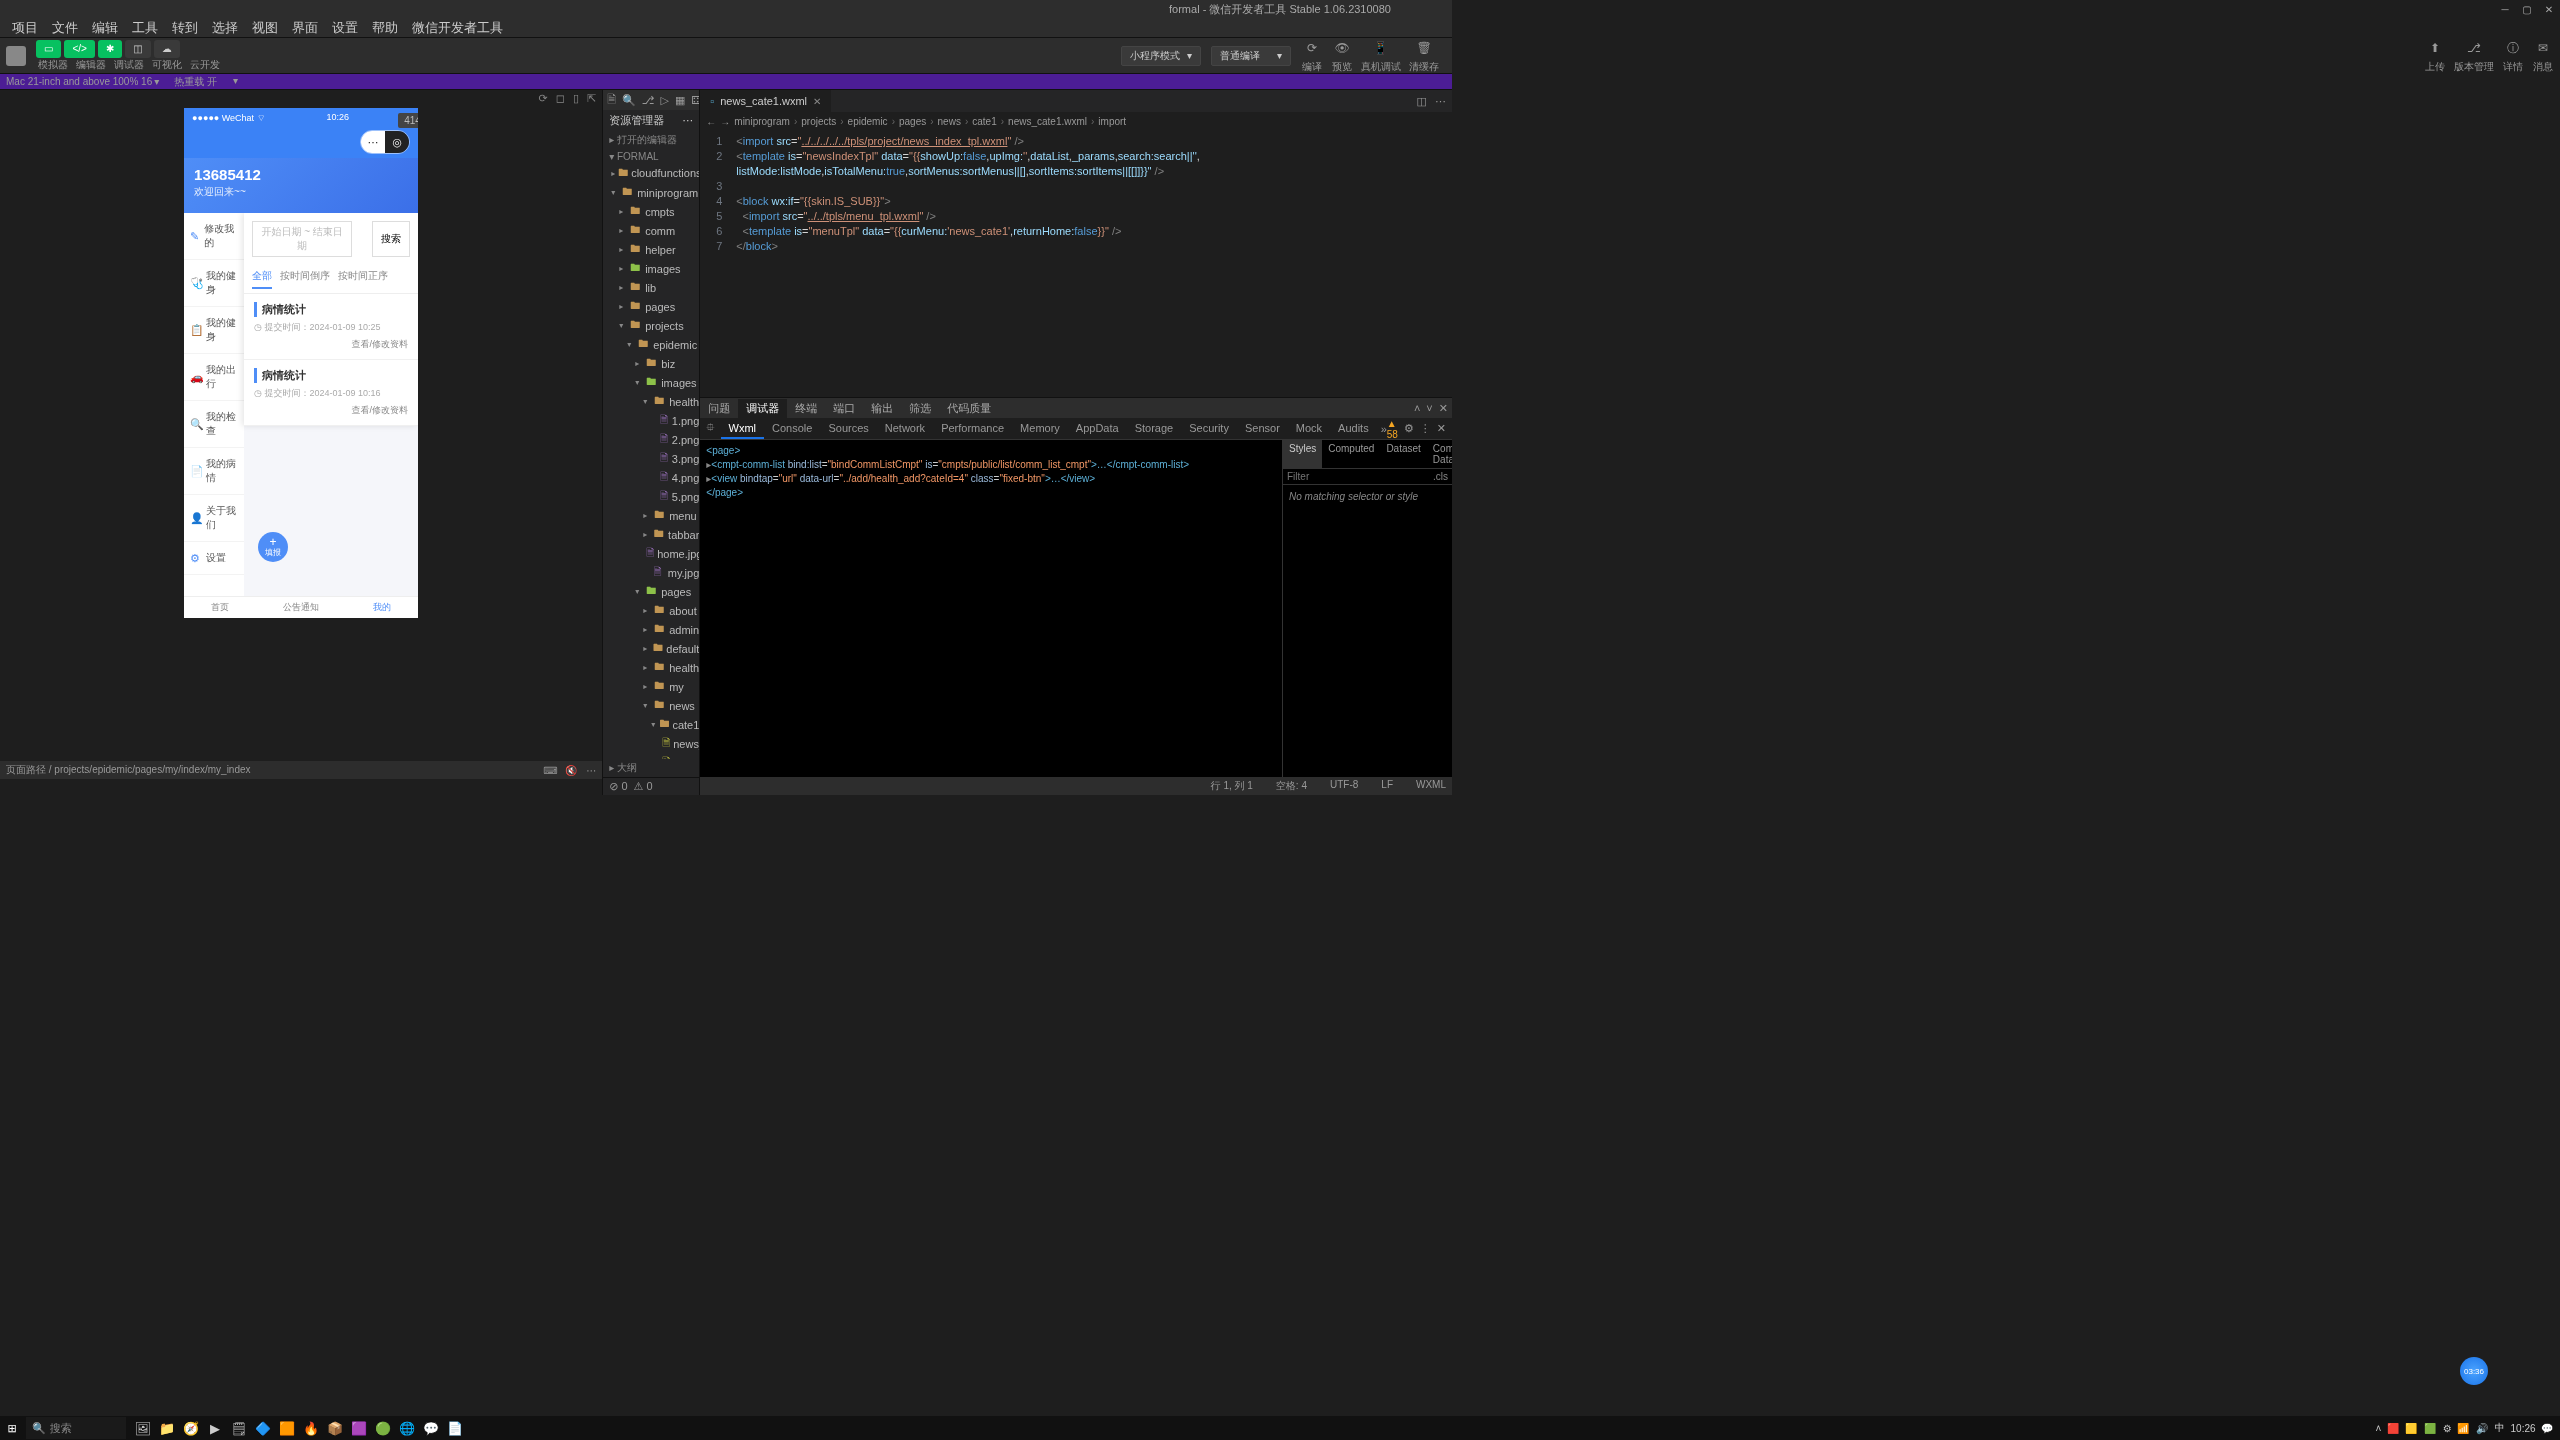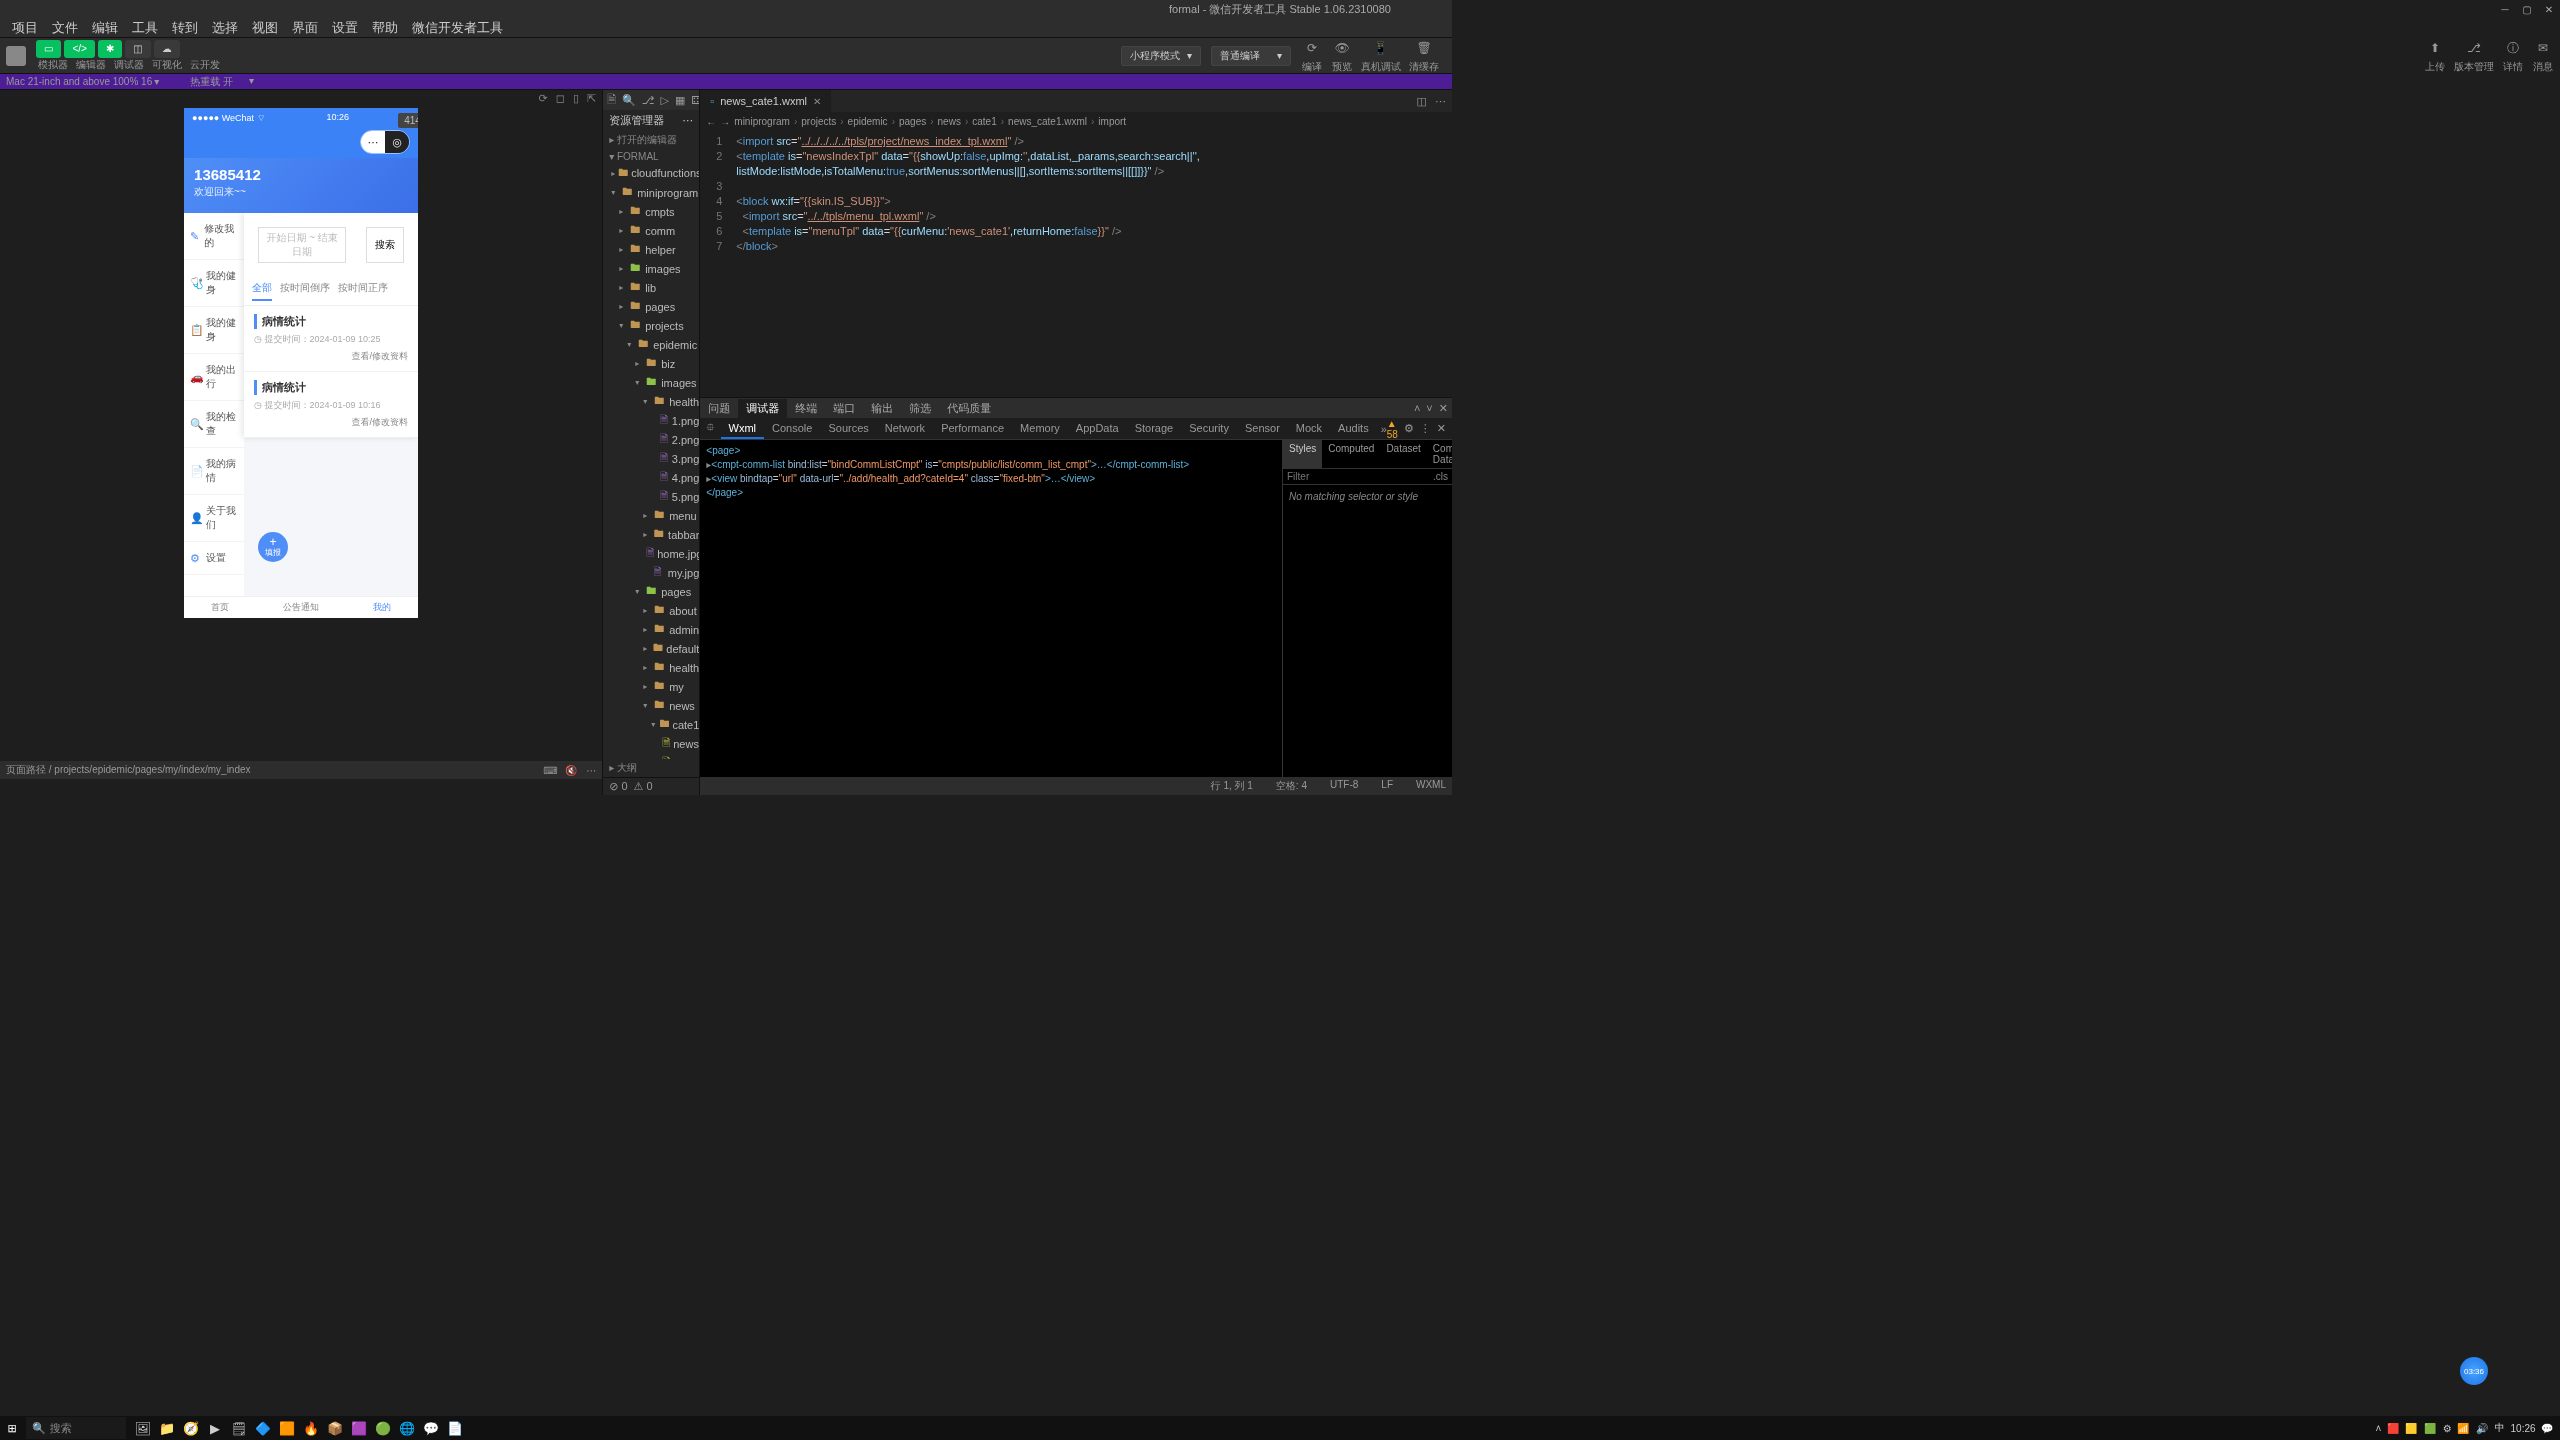--- a/index.html
+++ b/index.html
@@ -26,21 +26,21 @@
 .toolbar-center { position: absolute; left: 50%; transform: translateX(-50%); display: flex; gap: 10px; align-items: center; }
 .select-box { background: #3a3a3a; border: 1px solid #444; padding: 2px 8px; font-size: 10px; color: #ccc; border-radius: 2px; min-width: 80px; display: flex; justify-content: space-between; align-items: center; }
 .tb-icon-btn { width: 22px; height: 22px; display: flex; align-items: center; justify-content: center; color: #999; font-size: 12px; }
 .tb-icon-group { display: flex; gap: 8px; }
 .tb-icon-stack { display: flex; flex-direction: column; align-items: center; }
 .tb-icon-label { font-size: 10px; color: #999; margin-top: 1px; }
 .toolbar-right { position: absolute; right: 6px; display: flex; gap: 8px; }
 
 
 .infobar { height: 16px; background: #4c1d95; display: flex; align-items: center; padding: 0 6px; font-size: 10px; color: #999; border-bottom: 1px solid #111; }
-.infobar-right { margin-left: 31px; display: flex; align-items: flex-start; gap: 16px; }
+.infobar-right { margin-left: 15px; display: flex; align-items: flex-start; gap: 16px; }
 
 
 .main { display: flex; height: 705px; background: #252526; }
 
 
 .simulator-pane { width: 764px; background: #1e1e1e; display: flex; align-items: flex-start; justify-content: center; padding-top: 18px; position: relative; }
 .phone { width: 234px; height: 510px; background: #fff; display: flex; flex-direction: column; overflow: hidden; position: relative; }
 .phone-status { height: 18px; background: #3b82f6; display: flex; align-items: center; justify-content: space-between; padding: 0 8px; color: #fff; font-size: 9px; }
 .phone-label-badge { position: absolute; top: 5px; right: -58px; background: #444; color: #bbb; font-size: 10px; padding: 2px 6px; border-radius: 2px; }
 .phone-nav { height: 32px; background: #3b82f6; display: flex; align-items: center; justify-content: flex-end; padding: 0 8px; }
@@ -48,21 +48,21 @@
 .nav-pill-half { width: 24px; height: 22px; display: flex; align-items: center; justify-content: center; color: #222; background: #fff; }
 .phone-header { background: linear-gradient(135deg, #4f8ef7, #3b6fe8); padding: 8px 10px 14px; color: #fff; }
 .phone-userid { font-size: 15px; font-weight: bold; }
 .phone-welcome { font-size: 10px; opacity: 0.85; margin-top: 2px; }
 .phone-body { flex: 1; background: #f5f6fa; overflow-y: hidden; position: relative; display: flex; }
 .phone-menu { width: 60px; background: #fff; display: flex; flex-direction: column; }
 .phone-menu-item { padding: 9px 6px; font-size: 10px; color: #555; display: flex; align-items: center; gap: 4px; border-bottom: 1px solid #f3f3f3; }
 .phone-menu-icon { width: 12px; height: 12px; font-size: 11px; display: flex; align-items: center; color: #4f8ef7; }
 
 .phone-overlay { position: absolute; left: 60px; top: 0px; right: 0; background: #fff; z-index: 5; box-shadow: -2px 0 6px rgba(0,0,0,0.1); }
-.overlay-search { display: flex; padding: 14px; gap: 20px; }
+.overlay-search { display: flex; padding: 8px; gap: 20px; }
 .overlay-date-inp { flex: 1; border: 1px solid #ddd; padding: 3px 4px; font-size: 10px; color: #bbb; text-align: center; }
 .overlay-search-btn { background: #fff; border: 1px solid #ddd; padding: 3px 8px; font-size: 10px; }
 .overlay-tabs { display: flex; gap: 8px; padding: 4px 8px; font-size: 10px; border-bottom: 1px solid #eee; }
 .overlay-tab { color: #888; padding-bottom: 4px; }
 .overlay-tab.active { color: #4f8ef7; border-bottom: 2px solid #4f8ef7; }
 .overlay-card { padding: 8px 10px; border-bottom: 1px solid #f0f0f0; }
 .card-title { font-size: 11px; font-weight: bold; color: #333; border-left: 3px solid #4f8ef7; padding-left: 5px; }
 .card-sub { font-size: 9px; color: #aaa; margin-top: 4px; }
 .card-action { text-align: right; font-size: 9px; color: #888; margin-top: 4px; }
 

